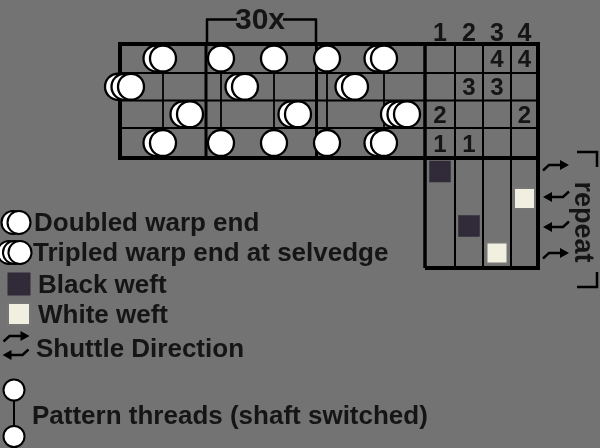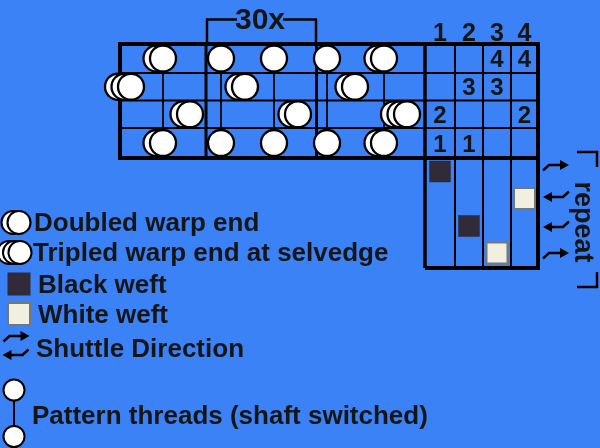--- a/index.html
+++ b/index.html
@@ -1,16 +1,16 @@
 <!DOCTYPE html>
 <html><head>
 <meta charset="utf-8">
 <style>
   html,body{margin:0;padding:0;background:#ffffff;}
-  #stage{position:relative;width:600px;height:448px;background:#3b82f6;overflow:hidden;
+  #stage{position:relative;width:600px;height:448px;background:#737373;overflow:hidden;
          font-family:"Liberation Sans",sans-serif;}
   svg text{font-family:"Liberation Sans",sans-serif;font-weight:700;fill:#151515;}
 </style>
 </head>
 <body>
 
 <div id="stage">
   <svg id="draft" width="600" height="448" viewBox="0 0 600 448">
       <line x1="118" y1="44" x2="538" y2="44" stroke="#000000" stroke-width="4"></line>
       <line x1="118" y1="158" x2="538" y2="158" stroke="#000000" stroke-width="4"></line>

